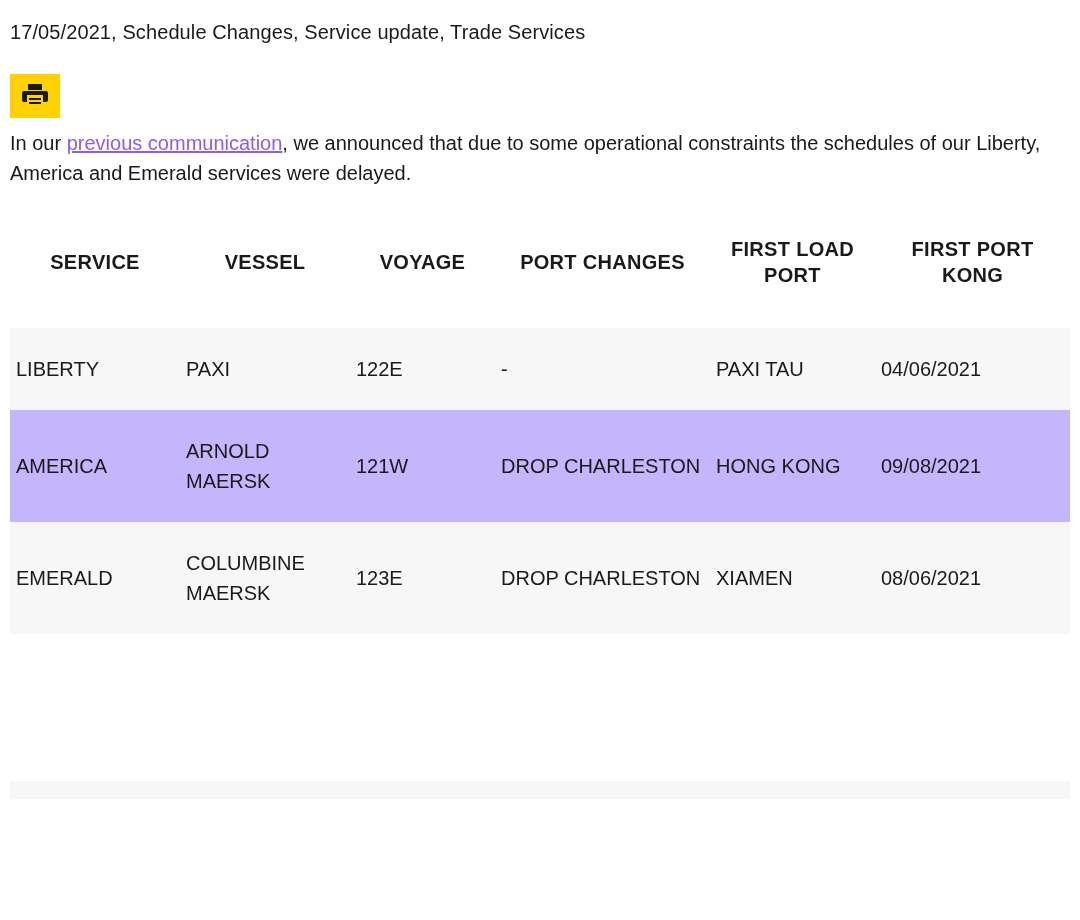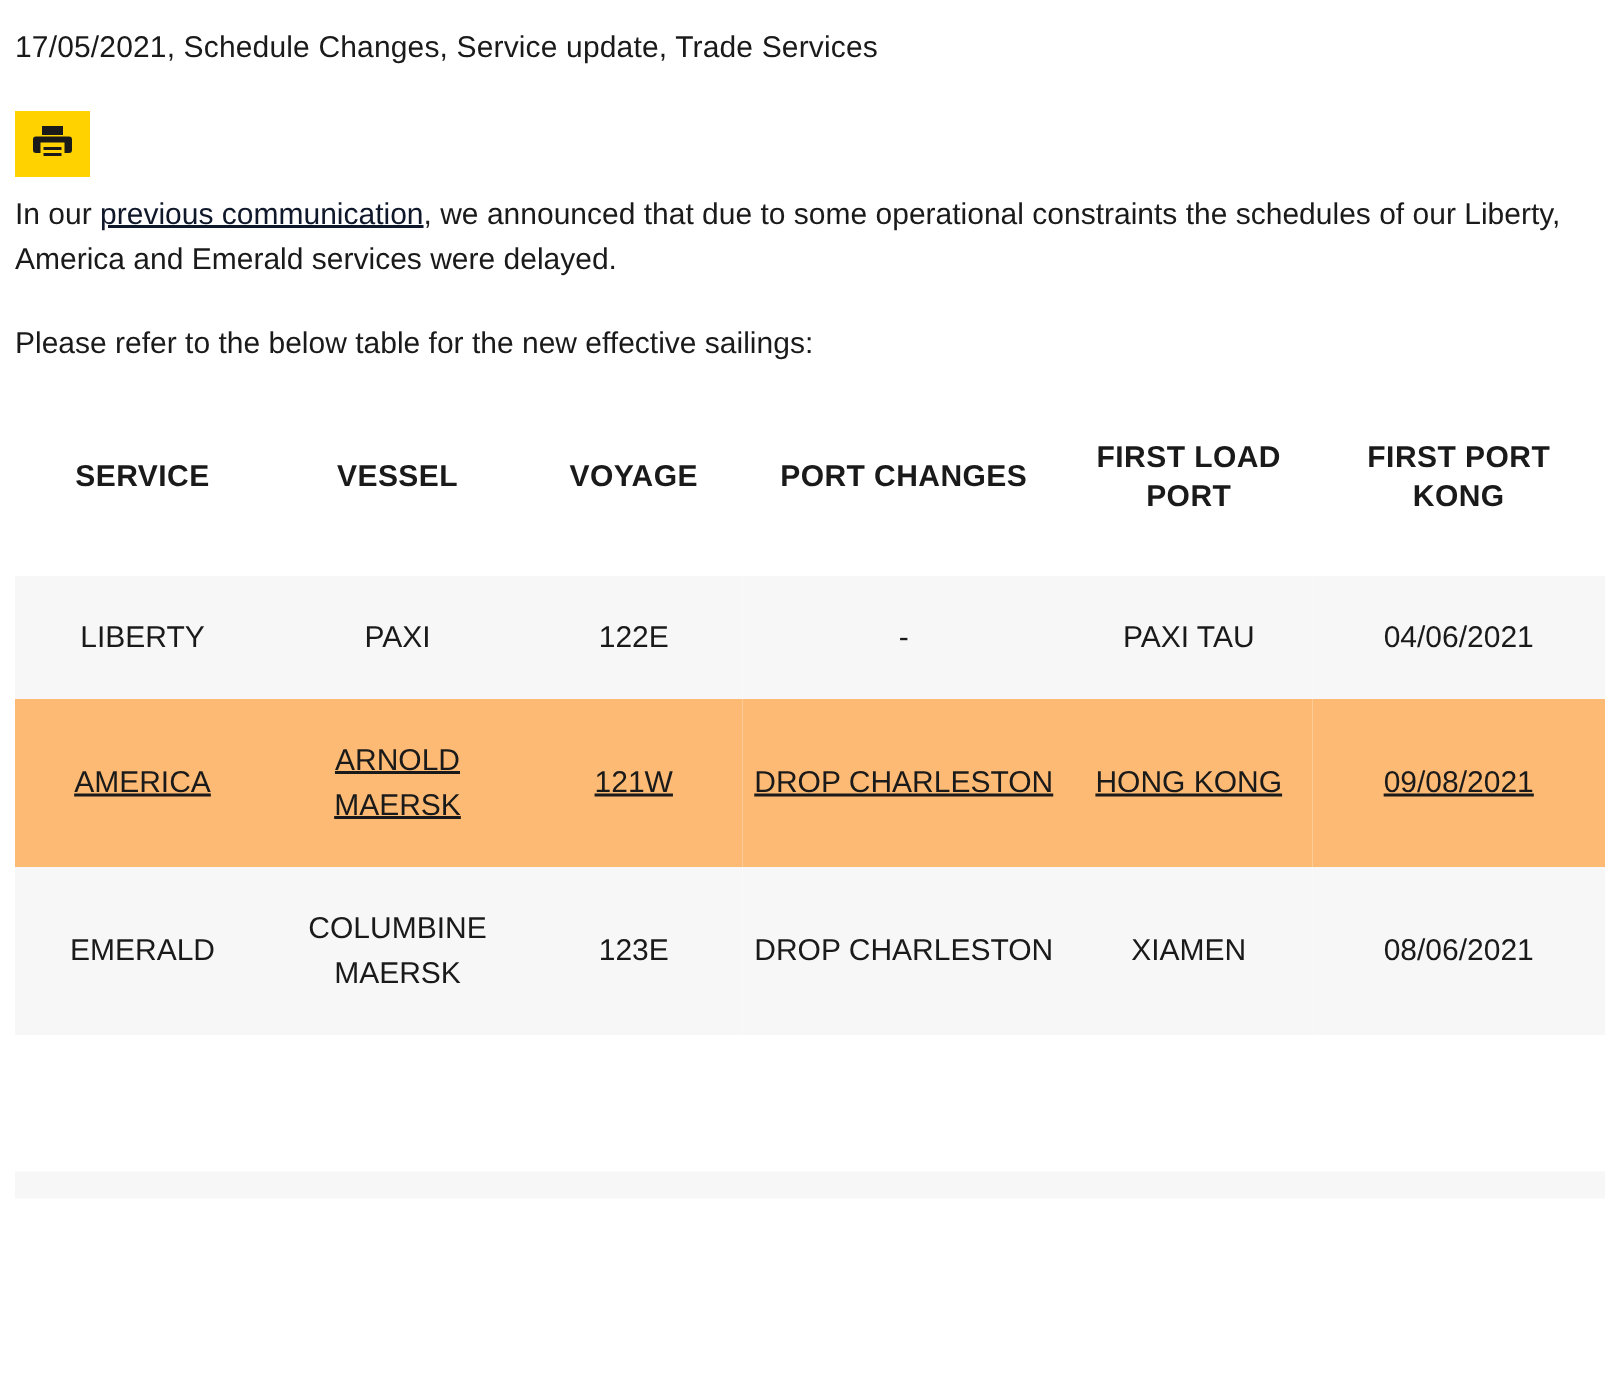--- a/index.html
+++ b/index.html
@@ -48,21 +48,21 @@
 
   p.para {
     font-size: 20px;
     line-height: 30px;
     margin: 0 0 26px 0;
     color: #1a1a1a;
     max-width: 1040px;
   }
   p.para.first { margin-top: 0; }
   a.inline-link {
-    color: #0f172a;
+    color: #8b5cf6;
     text-decoration: underline;
   }
 
   table.sailings {
     width: 1060px;
     border-collapse: collapse;
     margin-top: 34px;
     table-layout: fixed;
   }
   table.sailings th {
@@ -70,28 +70,27 @@
     font-weight: bold;
     color: #1a1a1a;
     text-align: center;
     vertical-align: middle;
     padding: 14px 6px 40px 6px;
     line-height: 26px;
     letter-spacing: 0.3px;
   }
   table.sailings td {
     font-size: 20px;
-    text-align: center;
     vertical-align: middle;
     padding: 26px 6px;
     line-height: 30px;
     color: #1a1a1a;
   }
   table.sailings tbody tr.odd { background: #f7f7f7; }
-  table.sailings tbody tr.even { background: #fdba74; text-decoration: underline; }
+  table.sailings tbody tr.even { background: #c4b5fd; }
   table.sailings tbody tr td { border: none; }
 
   col.c-service { width: 170px; }
   col.c-vessel  { width: 170px; }
   col.c-voyage  { width: 145px; }
   col.c-port    { width: 215px; }
   col.c-load    { width: 165px; }
   col.c-date    { width: 195px; }
 
   .bottom-strip {
@@ -120,21 +119,20 @@
           <rect x="9" y="16" width="12" height="2" fill="#1a1a1a"></rect>
           <rect x="9" y="20" width="12" height="2" fill="#1a1a1a"></rect>
         </svg>
       </span>
     </button>
   </div>
 
   <p class="para first"><span>In our </span><a class="inline-link" href="#">previous communication</a><span>, we announced that due to some operational constraints the schedules of our Liberty, America and Emerald services were delayed.</span></p>
 
 
-  <p class="para">Please refer to the below table for the new effective sailings:</p>
 
   <table class="sailings">
     <colgroup>
       <col class="c-service">
       <col class="c-vessel">
       <col class="c-voyage">
       <col class="c-port">
       <col class="c-load">
       <col class="c-date">
     </colgroup>

